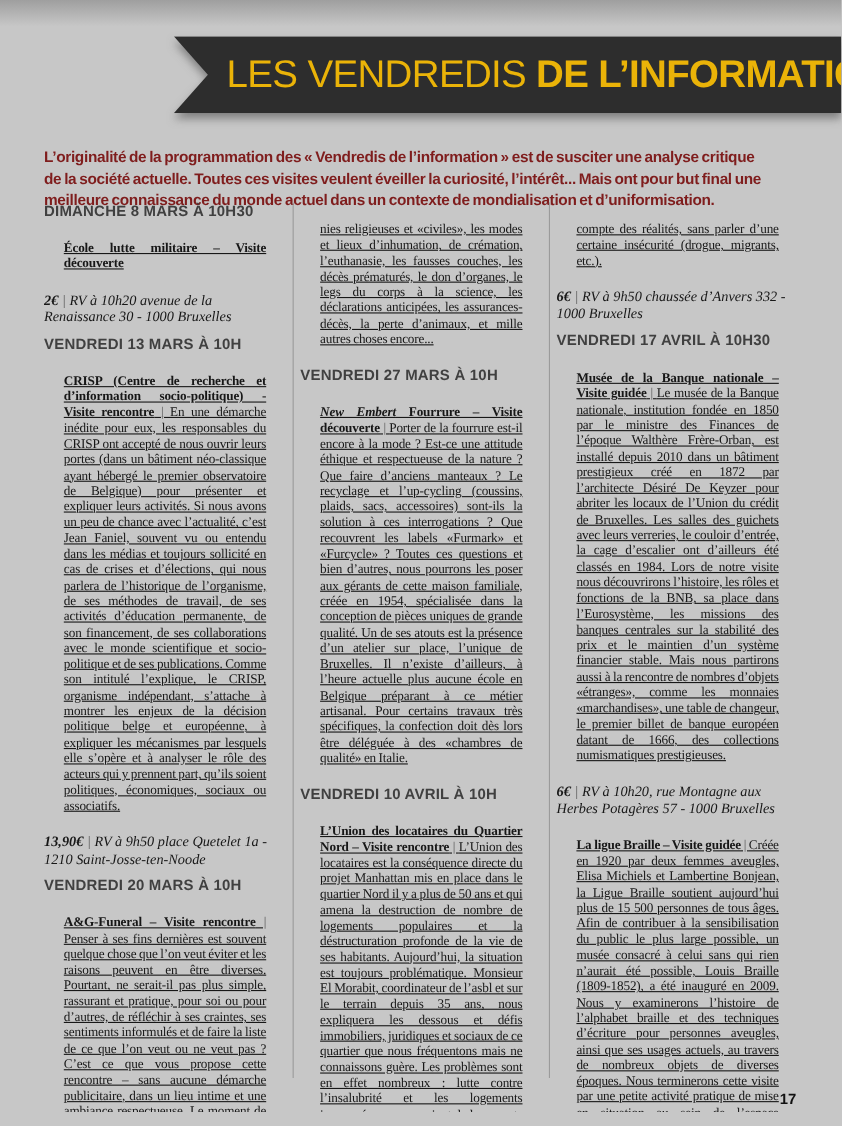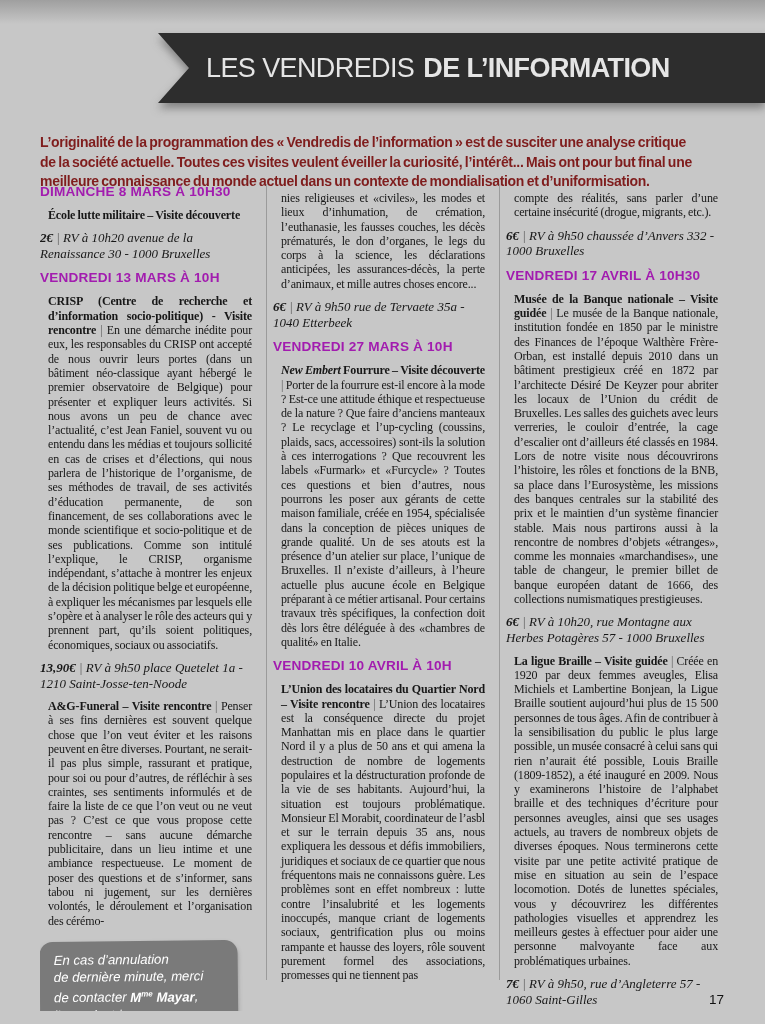--- a/index.html
+++ b/index.html
@@ -9,59 +9,59 @@
     font-family:"Liberation Serif", serif;
   }
   .top-shade{position:absolute;top:0;left:0;right:0;height:24px;
     background:linear-gradient(#9f9f9f,rgba(199,199,199,0));pointer-events:none;}
   
   .ribbon-wrap{position:absolute;left:158px;right:0;top:33px;height:70px;
     filter:drop-shadow(0 5px 4px rgba(70,70,70,0.55));}
   .ribbon{width:100%;height:100%;background:#2d2d2d;box-sizing:border-box;
     clip-path:polygon(0 0,100% 0,100% 100%,0 100%,31px 50%);
     display:flex;align-items:center;padding-left:48px;}
-  .ribbon .rt{font-family:"Liberation Sans",sans-serif;color:#e5e5e5;
-    font-size:27px;letter-spacing:-0.6px;white-space:nowrap;}
+  .ribbon .rt{font-family:"Liberation Sans",sans-serif;color:#eab308;
+    font-size:35px;letter-spacing:-0.6px;white-space:nowrap;}
   .ribbon .rt-reg{font-weight:normal;}
   .ribbon .rt-bold{font-weight:bold;margin-left:9px;}
   
   .intro{position:absolute;left:40px;top:119px;width:660px;
     font-family:"Liberation Sans",sans-serif;font-weight:bold;
     font-size:14px;line-height:19.5px;color:#7f1d1d;
     letter-spacing:-0.3px;word-spacing:-1px;}
   
   .cols{position:absolute;left:40px;top:183px;width:686px;height:828px;
     display:flex;gap:13px;overflow:hidden;}
   .col{width:220px;box-sizing:border-box;}
   .rule{position:absolute;top:184px;width:1px;height:796px;background:#9b9b9b;}
   .rule1{left:266px;} .rule2{left:499px;}
   .h{font-family:"Liberation Sans",sans-serif;font-weight:bold;
-    font-size:13.6px;line-height:16px;letter-spacing:0.2px;color:#a21caf;
+    font-size:13.6px;line-height:16px;letter-spacing:0.2px;color:#404040;
     margin:9px 0 2px 0;}
   .col .h:first-child{margin-top:1px;}
-  .par{margin:8px;font-size:12px;line-height:14.3px;text-align:justify;
+  .par{margin:18px;font-size:12px;line-height:14.3px;text-align:justify;
     color:#171717;letter-spacing:-0.15px;word-spacing:-0.5px;
-    hyphens:auto;-webkit-hyphens:auto;}
+    hyphens:auto;text-decoration:underline;-webkit-hyphens:auto;}
   .lead{font-weight:bold;}
   .lead-it{font-weight:bold;font-style:italic;}
   .sep{color:#5a5a5a;font-weight:normal;}
   .price{margin:1px 0 2px 0;font-style:italic;font-size:13px;
     line-height:15.6px;color:#171717;text-align:left;}
   .price .amt{font-weight:bold;}
   
   .note{margin-top:13px;width:198px;box-sizing:border-box;
     background:#7a7a7a;border-radius:13px;transform:rotate(-0.6deg);
     color:#ffffff;font-family:"Liberation Sans",sans-serif;font-style:italic;
     font-size:13.2px;line-height:17.2px;padding:10px 10px 11px 14px;
     white-space:pre-line;box-shadow:0 3px 4px rgba(90,90,90,0.5);}
   .note b{font-weight:bold;}
   .note sup{font-size:8px;}
   
   .pagenum{position:absolute;right:41px;bottom:17px;
-    font-family:"Liberation Sans",sans-serif;font-weight:normal;
+    font-family:"Liberation Sans",sans-serif;font-weight:bold;
     font-size:13.5px;color:#111111;}
 </style>
 </head>
 <body>
 
 <div class="top-shade"></div>
 
 <div class="ribbon-wrap">
   <div class="ribbon">
     <span class="rt rt-reg">LES VENDREDIS</span>
@@ -72,30 +72,30 @@
 <p class="intro">L’originalité de la programmation des « Vendredis de l’information » est de susciter une analyse critique de la société actuelle. Toutes ces visites veulent éveiller la curiosité, l’intérêt... Mais ont pour but final une meilleure connaissance du monde actuel dans un contexte de mondialisation et d’uniformisation.</p>
 
 <div class="cols" id="columns">
     <div class="col">
       <div class="h">DIMANCHE 8 MARS À 10H30</div>
       <p class="par"><span class="lead">École lutte militaire – Visite découverte</span></p>
       <p class="price"><span class="amt">2€</span><span class="sep"> | </span>RV à 10h20 avenue de la Renaissance 30 - 1000 Bruxelles</p>
       <div class="h">VENDREDI 13 MARS À 10H</div>
       <p class="par"><span class="lead">CRISP (Centre de recherche et d’information socio-politique) - Visite rencontre</span><span class="sep"> | </span>En une démarche inédite pour eux, les responsables du CRISP ont accepté de nous ouvrir leurs portes (dans un bâtiment néo-classique ayant hébergé le premier observatoire de Belgique) pour présenter et expliquer leurs activités. Si nous avons un peu de chance avec l’actualité, c’est Jean Faniel, souvent vu ou entendu dans les médias et toujours sollicité en cas de crises et d’élections, qui nous parlera de l’historique de l’organisme, de ses méthodes de travail, de ses activités d’éducation permanente, de son financement, de ses collaborations avec le monde scientifique et socio-politique et de ses publications. Comme son intitulé l’explique, le CRISP, organisme indépendant, s’attache à montrer les enjeux de la décision politique belge et européenne, à expliquer les mécanismes par lesquels elle s’opère et à analyser le rôle des acteurs qui y prennent part, qu’ils soient politiques, économiques, sociaux ou associatifs.</p>
       <p class="price"><span class="amt">13,90€</span><span class="sep"> | </span>RV à 9h50 place Quetelet 1a - 1210 Saint-Josse-ten-Noode</p>
+      <div class="h">VENDREDI 20 MARS À 10H</div>
       <p class="par"><span class="lead">A&amp;G-Funeral – Visite rencontre</span><span class="sep"> | </span>Penser à ses fins dernières est souvent quelque chose que l’on veut éviter et les raisons peuvent en être diverses. Pourtant, ne serait-il pas plus simple, rassurant et pratique, pour soi ou pour d’autres, de réfléchir à ses craintes, ses sentiments informulés et de faire la liste de ce que l’on veut ou ne veut pas ? C’est ce que vous propose cette rencontre – sans aucune démarche publicitaire, dans un lieu intime et une ambiance respectueuse. Le moment de poser des questions et de s’informer, sans tabou ni jugement, sur les dernières volontés, le déroulement et l’organisation des cérémo-</p>
       <div class="note">En cas d’annulation
 de dernière minute, merci
 de contacter <b>M<sup>me</sup> Mayar</b>,
 l’organisatrice,
 au <b>0477/92 31 40</b></div>
     </div>
     <div class="col">
       <p class="par">nies religieuses et «civiles», les modes et lieux d’inhumation, de crémation, l’euthanasie, les fausses couches, les décès prématurés, le don d’organes, le legs du corps à la science, les déclarations anticipées, les assurances-décès, la perte d’animaux, et mille autres choses encore...</p>
-      <p class="price"><span class="amt">6€</span><span class="sep"> | </span>RV à 9h50 rue de Tervaete 35a - 1040 Etterbeek</p>
       <div class="h">VENDREDI 27 MARS À 10H</div>
       <p class="par"><span class="lead-it">New Embert</span><span class="lead"> Fourrure – Visite découverte</span><span class="sep"> | </span>Porter de la fourrure est-il encore à la mode ? Est-ce une attitude éthique et respectueuse de la nature ? Que faire d’anciens manteaux ? Le recyclage et l’up-cycling (coussins, plaids, sacs, accessoires) sont-ils la solution à ces interrogations ? Que recouvrent les labels «Furmark» et «Furcycle» ? Toutes ces questions et bien d’autres, nous pourrons les poser aux gérants de cette maison familiale, créée en 1954, spécialisée dans la conception de pièces uniques de grande qualité. Un de ses atouts est la présence d’un atelier sur place, l’unique de Bruxelles. Il n’existe d’ailleurs, à l’heure actuelle plus aucune école en Belgique préparant à ce métier artisanal. Pour certains travaux très spécifiques, la confection doit dès lors être déléguée à des «chambres de qualité» en Italie.</p>
       <div class="h">VENDREDI 10 AVRIL À 10H</div>
       <p class="par"><span class="lead">L’Union des locataires du Quartier Nord – Visite rencontre</span><span class="sep"> | </span>L’Union des locataires est la conséquence directe du projet Manhattan mis en place dans le quartier Nord il y a plus de 50 ans et qui amena la destruction de nombre de logements populaires et la déstructuration profonde de la vie de ses habitants. Aujourd’hui, la situation est toujours problématique. Monsieur El Morabit, coordinateur de l’asbl et sur le terrain depuis 35 ans, nous expliquera les dessous et défis immobiliers, juridiques et sociaux de ce quartier que nous fréquentons mais ne connaissons guère. Les problèmes sont en effet nombreux : lutte contre l’insalubrité et les logements inoccupés, manque criant de logements sociaux, gentrification plus ou moins rampante et hausse des loyers, rôle souvent purement formel des associations, promesses qui ne tiennent pas</p>
     </div>
     <div class="col">
       <p class="par">compte des réalités, sans parler d’une certaine insécurité (drogue, migrants, etc.).</p>
       <p class="price"><span class="amt">6€</span><span class="sep"> | </span>RV à 9h50 chaussée d’Anvers 332 - 1000 Bruxelles</p>
       <div class="h">VENDREDI 17 AVRIL À 10H30</div>
       <p class="par"><span class="lead">Musée de la Banque nationale – Visite guidée</span><span class="sep"> | </span>Le musée de la Banque nationale, institution fondée en 1850 par le ministre des Finances de l’époque Walthère Frère-Orban, est installé depuis 2010 dans un bâtiment prestigieux créé en 1872 par l’architecte Désiré De Keyzer pour abriter les locaux de l’Union du crédit de Bruxelles. Les salles des guichets avec leurs verreries, le couloir d’entrée, la cage d’escalier ont d’ailleurs été classés en 1984. Lors de notre visite nous découvrirons l’histoire, les rôles et fonctions de la BNB, sa place dans l’Eurosystème, les missions des banques centrales sur la stabilité des prix et le maintien d’un système financier stable. Mais nous partirons aussi à la rencontre de nombres d’objets «étranges», comme les monnaies «marchandises», une table de changeur, le premier billet de banque européen datant de 1666, des collections numismatiques prestigieuses.</p>

